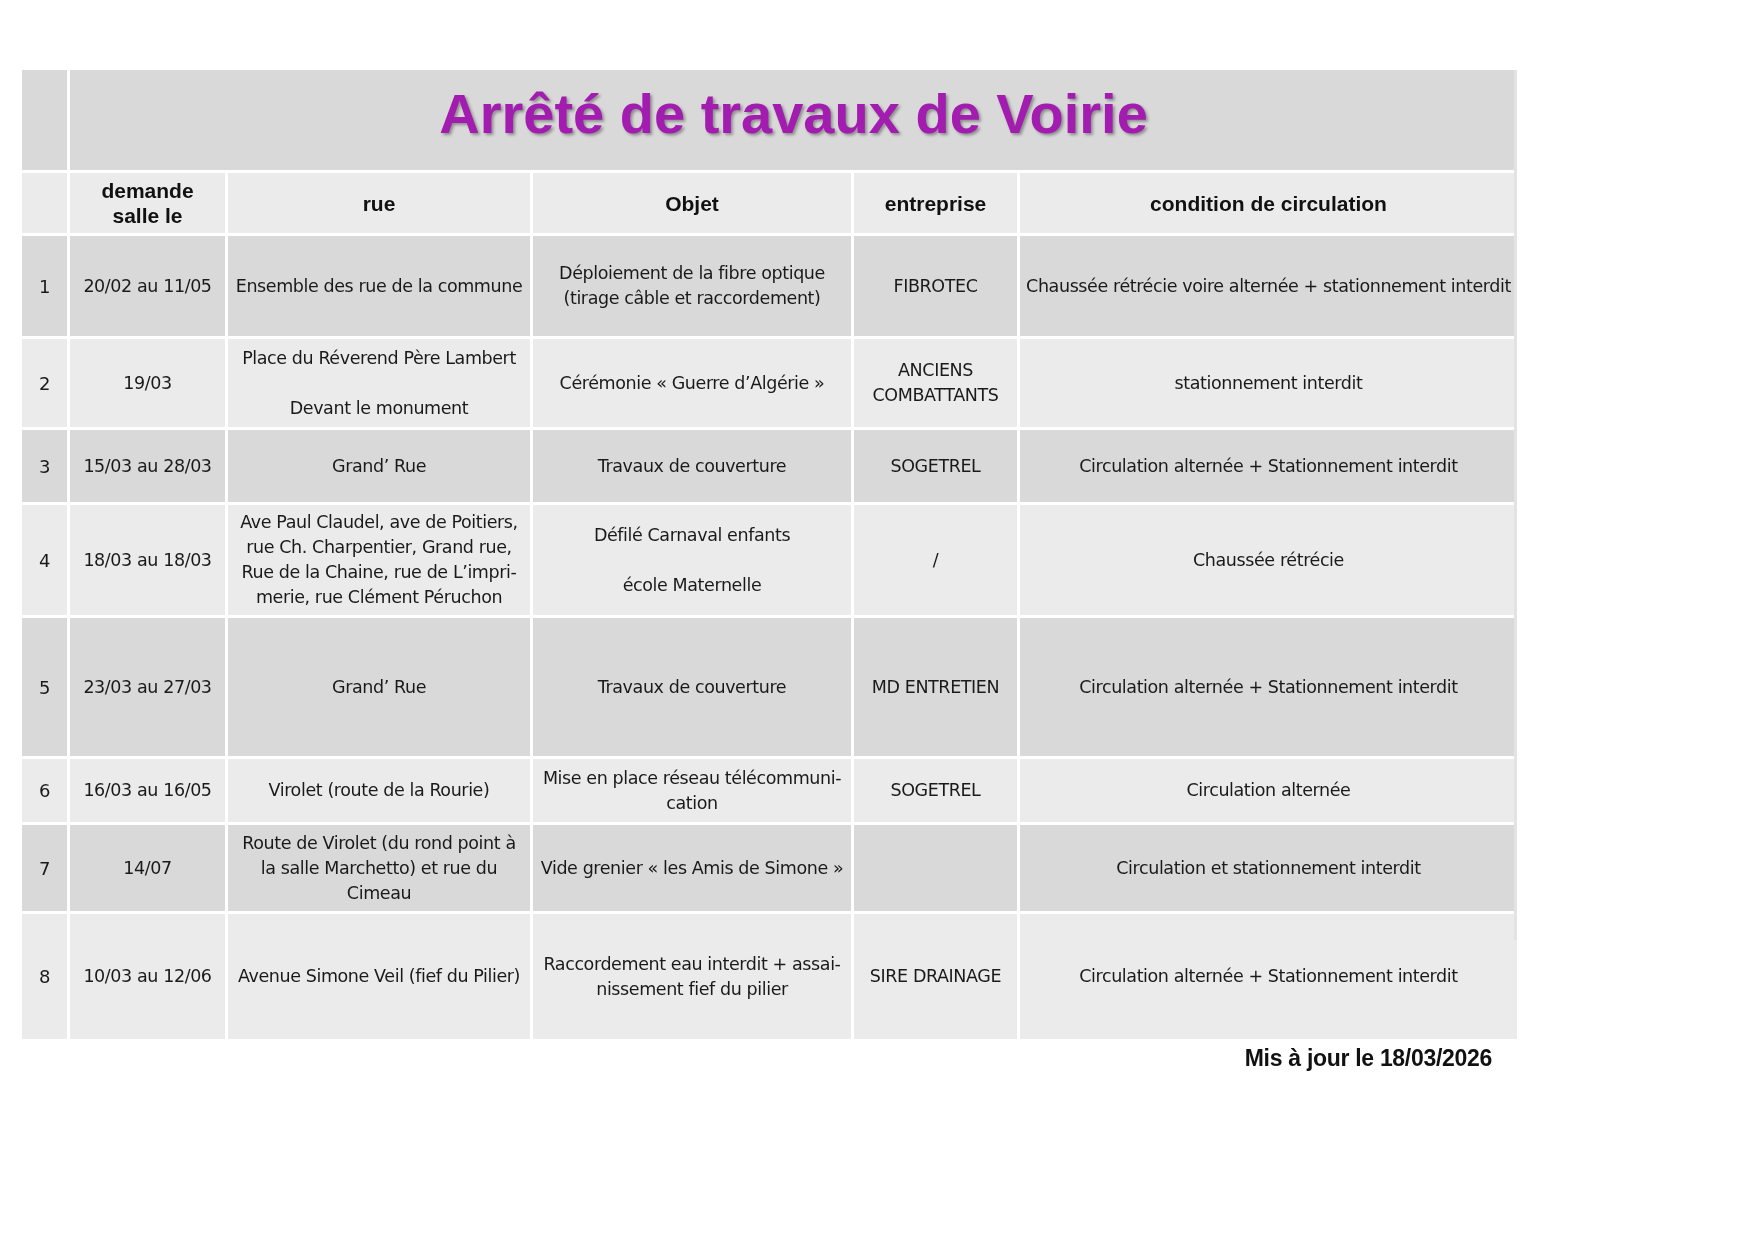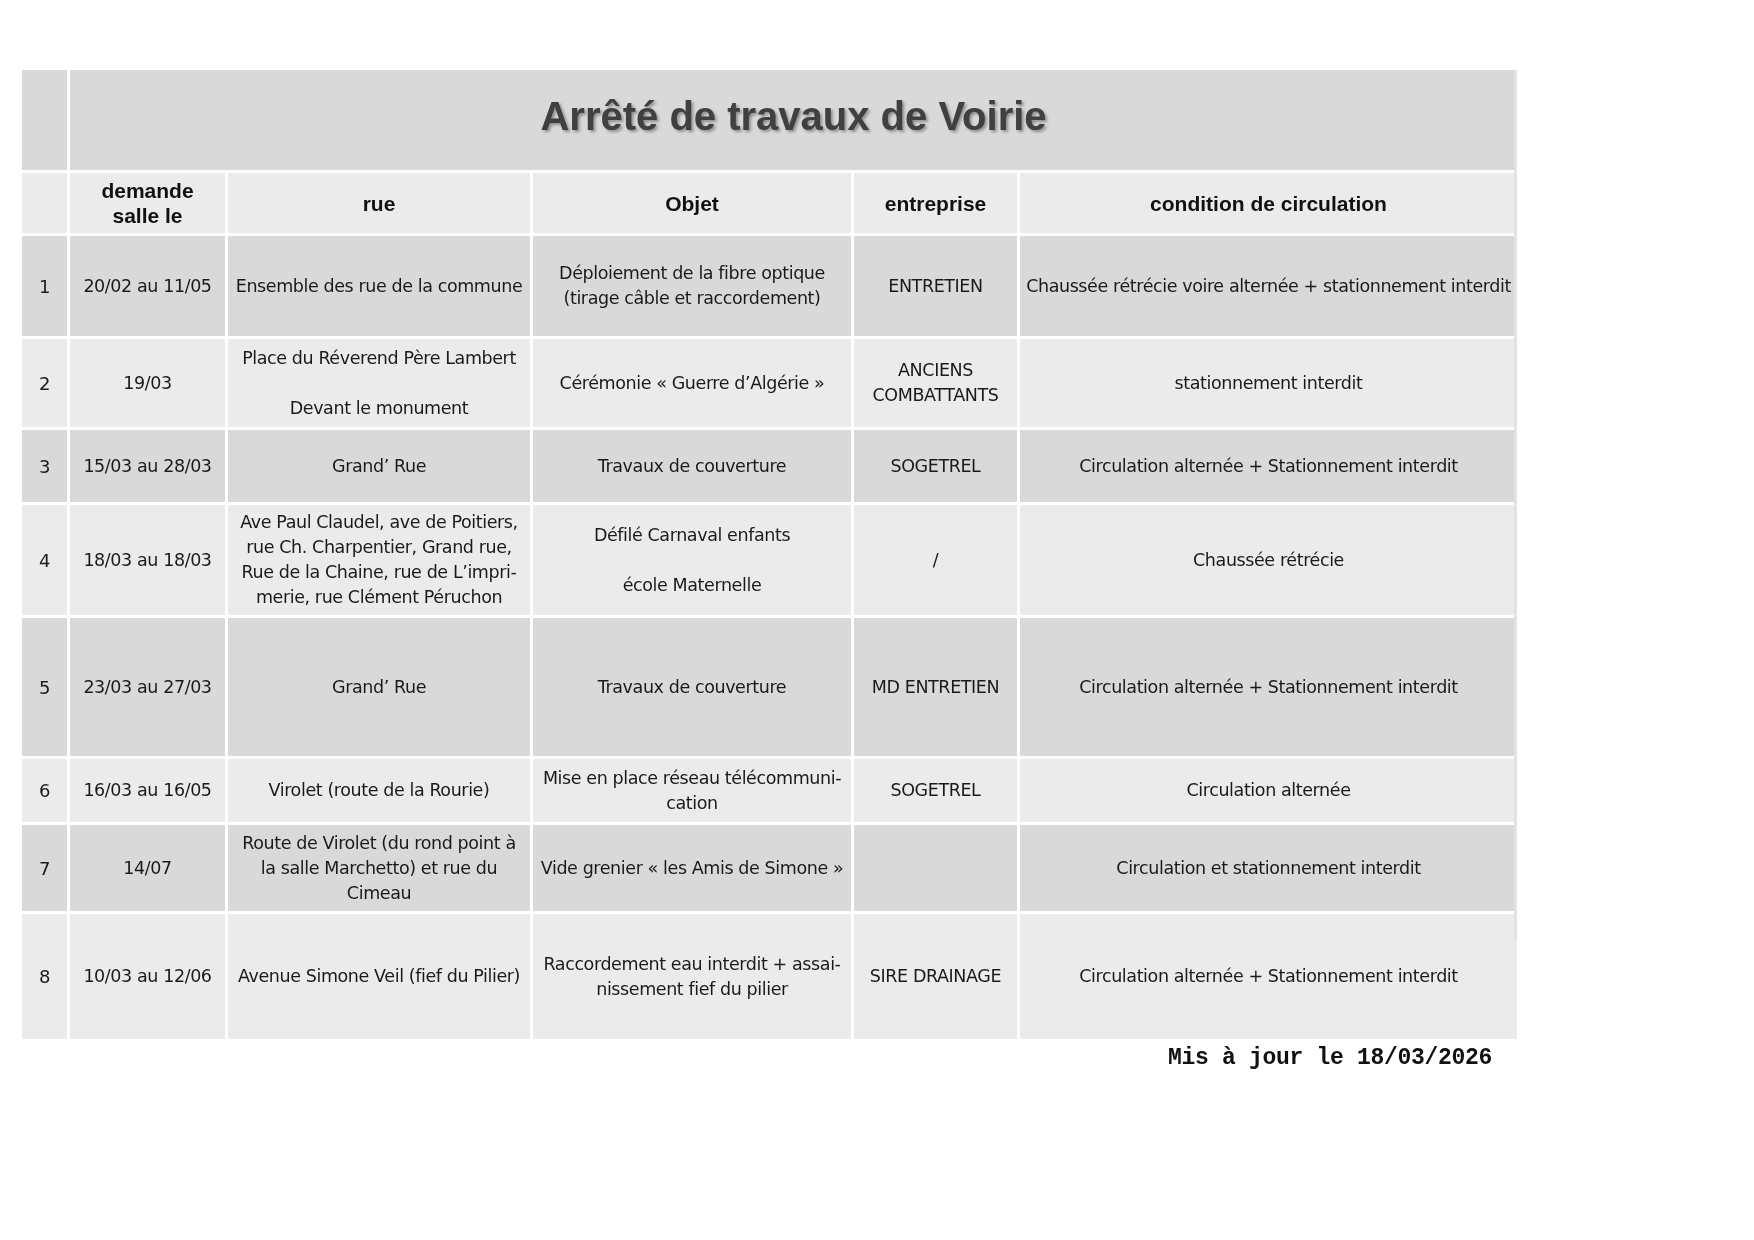--- a/index.html
+++ b/index.html
@@ -3,26 +3,26 @@
 <meta charset="utf-8">
 <style>
   html, body { margin: 0; padding: 0; background: #ffffff; }
   body { width: 1754px; height: 1240px; position: relative; overflow: hidden; font-family: "Liberation Sans", sans-serif; }
   .sheet { position: absolute; left: 22px; top: 70px; width: 1492px; }
   table { border-collapse: separate; border-spacing: 3px 3px; width: 100%; margin-left: -3px; margin-top: -3px; table-layout: fixed; }
   td { text-align: center; vertical-align: middle; color: #1a1a1a; padding: 0 6px; font-family: "DejaVu Sans", sans-serif; font-size: 17.5px; line-height: 25px; letter-spacing: -0.4px; }
   .dark td { background: #d9d9d9; }
   .light td { background: #ebebeb; }
   .title-row td { background: #d9d9d9; height: 100px; }
-  .title { font-family: "Liberation Sans", sans-serif; font-weight: bold; font-size: 40px; color: #404040; text-shadow: 2px 2px 3px rgba(0,0,0,0.35); letter-spacing: 0; }
+  .title { font-family: "Liberation Sans", sans-serif; font-weight: bold; font-size: 56px; color: #a21caf; text-shadow: 2px 2px 3px rgba(0,0,0,0.35); letter-spacing: 0; }
   .head-row td { background: #ebebeb; height: 60px; font-family: "Liberation Sans", sans-serif; font-weight: bold; font-size: 21px; line-height: 25px; letter-spacing: 0; color: #111; }
   .num { font-size: 18px; }
   .line { display: block; }
   .gap { display: block; height: 25px; }
-  .updated { position: absolute; right: 262px; top: 1045px; font-family: Liberation Mono, monospace; font-weight: bold; font-size: 23px; color: #111; letter-spacing: -0.3px; }
+  .updated { position: absolute; right: 262px; top: 1045px; font-family: Liberation Sans, sans-serif; font-weight: bold; font-size: 23px; color: #111; letter-spacing: -0.3px; }
   .edge { position: absolute; left: 1514px; top: 70px; width: 3px; height: 870px; background: #e3e3e3; }
 </style>
 </head>
 <body>
 
 <div class="sheet">
   <table>
     <colgroup>
       <col style="width:45px">
       <col style="width:155px">
@@ -53,21 +53,21 @@
           <td class="num">1</td>
           <td>20/02 au 11/05</td>
           <td>
             <span class="line">Ensemble des rue de la commune</span>
           </td>
           <td>
             <span class="line">Déploiement de la fibre optique</span>
             <span class="line">(tirage câble et raccordement)</span>
           </td>
           <td>
-            <span class="line">ENTRETIEN</span>
+            <span class="line">FIBROTEC</span>
           </td>
           <td>Chaussée rétrécie voire alternée + stationnement interdit</td>
         </tr>
         <tr class="light" style="height: 88px;">
           <td class="num">2</td>
           <td>19/03</td>
           <td>
             <span class="line">Place du Réverend Père Lambert</span>
             <span class="gap"></span>
             <span class="line">Devant le monument</span>

